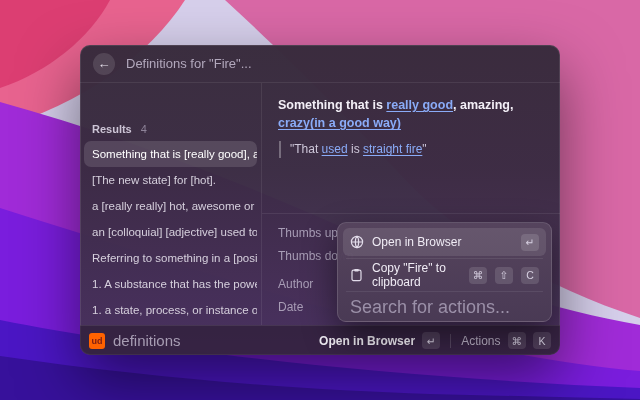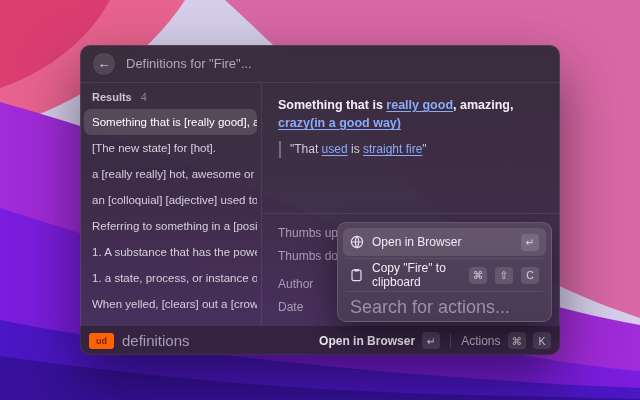--- a/index.html
+++ b/index.html
@@ -26,42 +26,42 @@
     background:rgba(255,255,255,0.12); color:#e6e0ec; font-size:13px; line-height:22px;
     display:flex; align-items:center; justify-content:center; font-family:inherit; }
   .title { color:#b2a8bc; font-size:13px; }
 
   
   .content { flex:1 1 auto; min-height:0; display:flex; }
 
   
   .list-pane { width:182px; flex:0 0 182px; border-right:1px solid rgba(255,255,255,0.08);
     padding:6px 4px 0 4px; overflow:hidden; }
-  .results-header { display:flex; gap:9px; padding:2px 8px 6px 8px; align-items:baseline; }
+  .results-header { display:flex; gap:9px; padding:2px 8px 6px 8px; align-items:baseline;margin-top:32px; }
   .results-label { color:#cdc5d6; font-size:11px; font-weight:700; }
   .results-count { color:#8e8399; font-size:11px; }
   .list-item { height:26px; line-height:26px; padding:0 8px; border-radius:7px;
     color:#d6d0dd; font-size:11.5px; white-space:nowrap; overflow:hidden; cursor:default; }
   .list-item.selected { background:rgba(255,255,255,0.13); color:#ffffff; }
 
   
   .detail-pane { flex:1 1 auto; min-width:0; display:flex; flex-direction:column; }
   .detail-top { height:130px; flex:0 0 130px; padding:13px 14px 0 16px; }
   .definition { color:#f3eff7; font-size:12.5px; font-weight:700; line-height:1.45; }
   .example { margin-top:9px; margin-left:1px; padding-left:9px;
     border-left:2px solid rgba(255,255,255,0.30); color:#cfc8da; font-size:12px; line-height:1.4; }
   .rt-link { color:#8aabf7; text-decoration:underline; text-underline-offset:2px; cursor:pointer; }
   .meta { flex:1 1 auto; border-top:1px solid rgba(255,255,255,0.08); padding:12px 14px 0 16px; }
   .meta-label { display:block; color:#a89db6; font-size:12px; margin-bottom:9px; }
   .meta-gap { height:5px; }
 
   
   .footer { height:30px; flex:0 0 30px; border-top:1px solid rgba(255,255,255,0.09);
     background:rgba(30,21,34,0.45); display:flex; align-items:center; padding:0 9px; gap:8px; position:relative; z-index:3; }
-  .ud-icon { width:25px; height:16px; border-radius:3px; background:#ff6200; color:#7d1d12;
+  .ud-icon { width:16px; height:16px; border-radius:3px; background:#ff6200; color:#7d1d12;
     font-size:9px; font-weight:700; display:flex; align-items:center; justify-content:center; }
   .cmd-name { color:#a79db3; font-size:15px; }
   .footer-right { margin-left:auto; display:flex; align-items:center; gap:7px; }
   .primary-action { color:#f2eef6; font-size:12px; font-weight:700; }
   .kbd { min-width:18px; height:17px; padding:0 4px; border-radius:4px; background:rgba(255,255,255,0.12);
     color:#d6cfe0; font-size:10.5px; display:flex; align-items:center; justify-content:center; }
   .footer-sep { width:1px; height:14px; background:rgba(255,255,255,0.16); margin:0 3px; }
   .actions-label { color:#b9b0c4; font-size:12px; }
 
   

